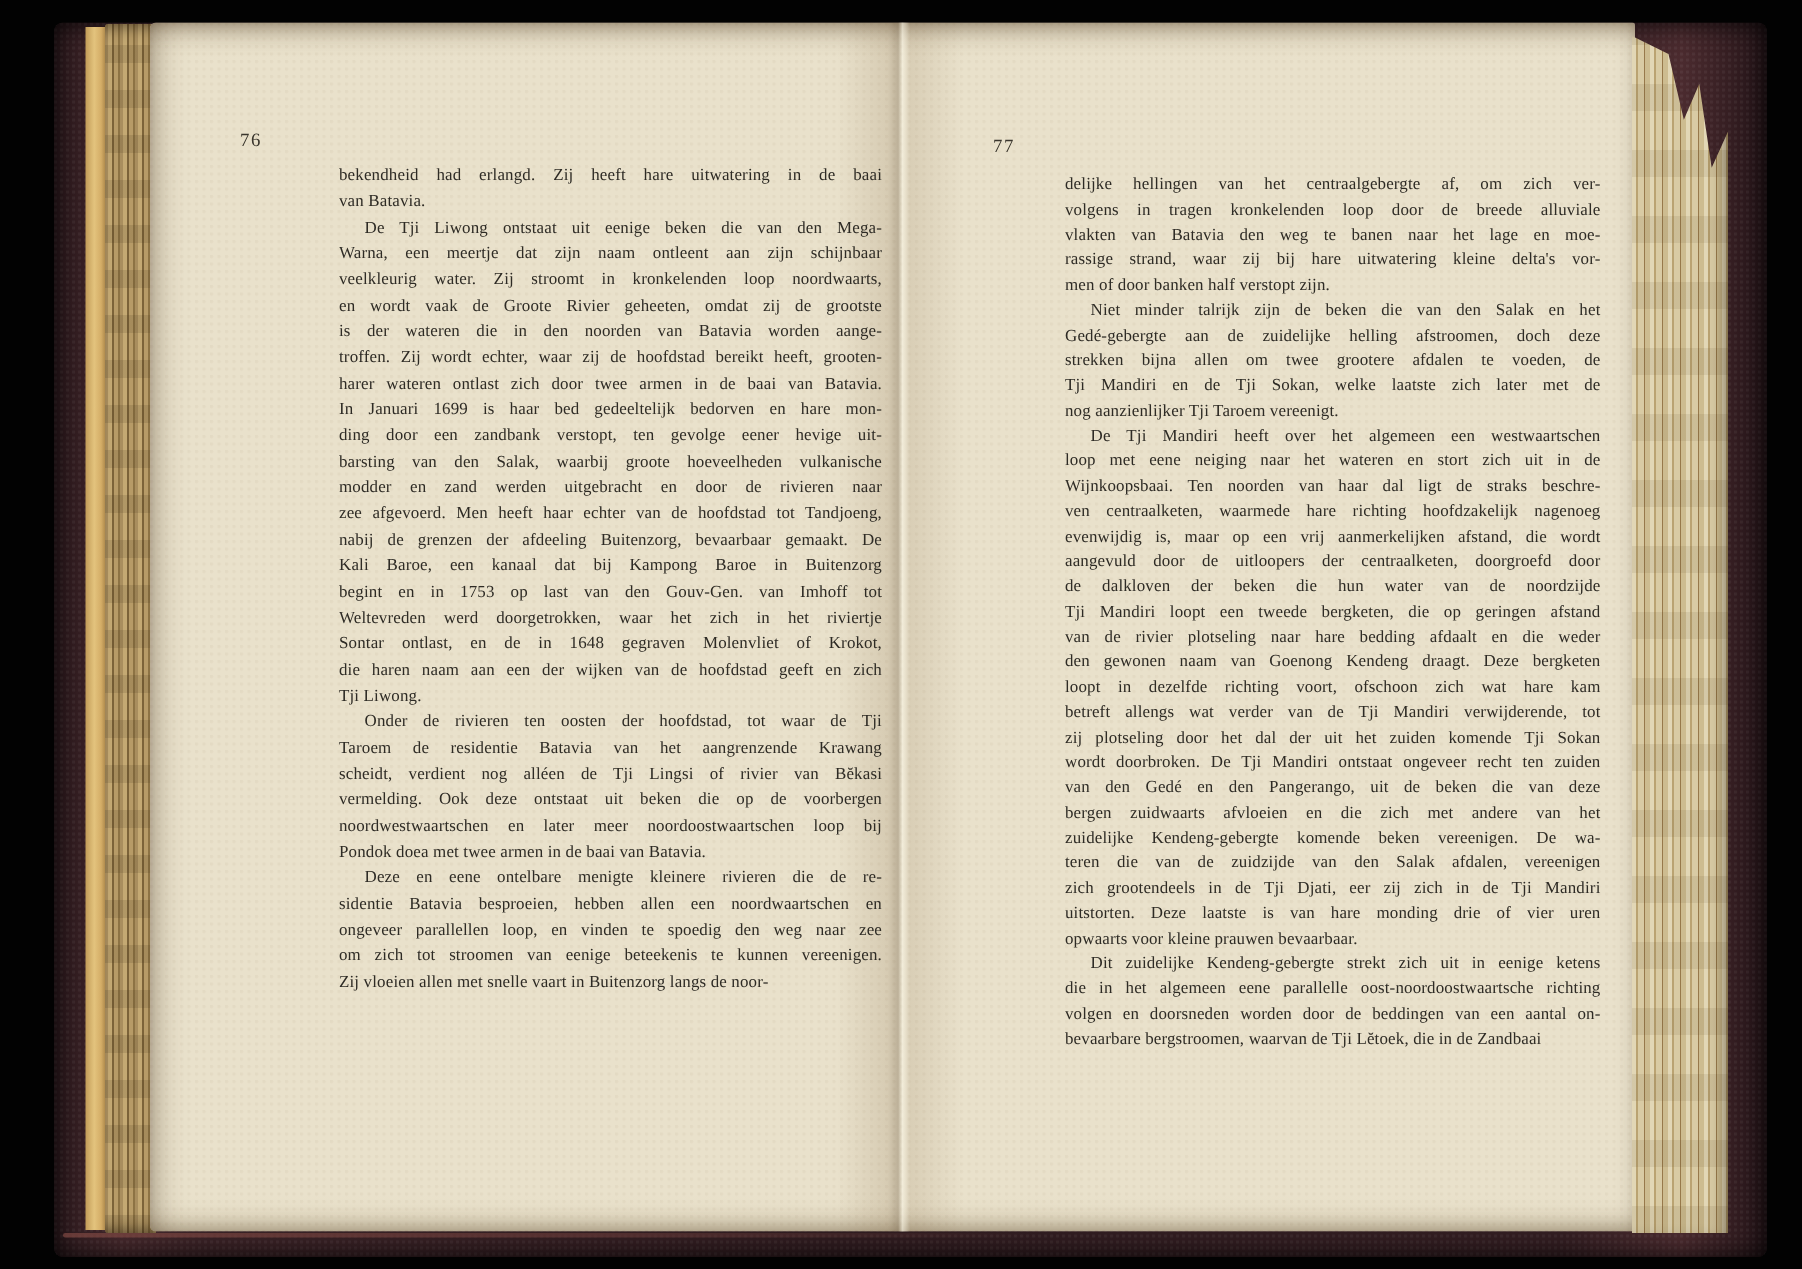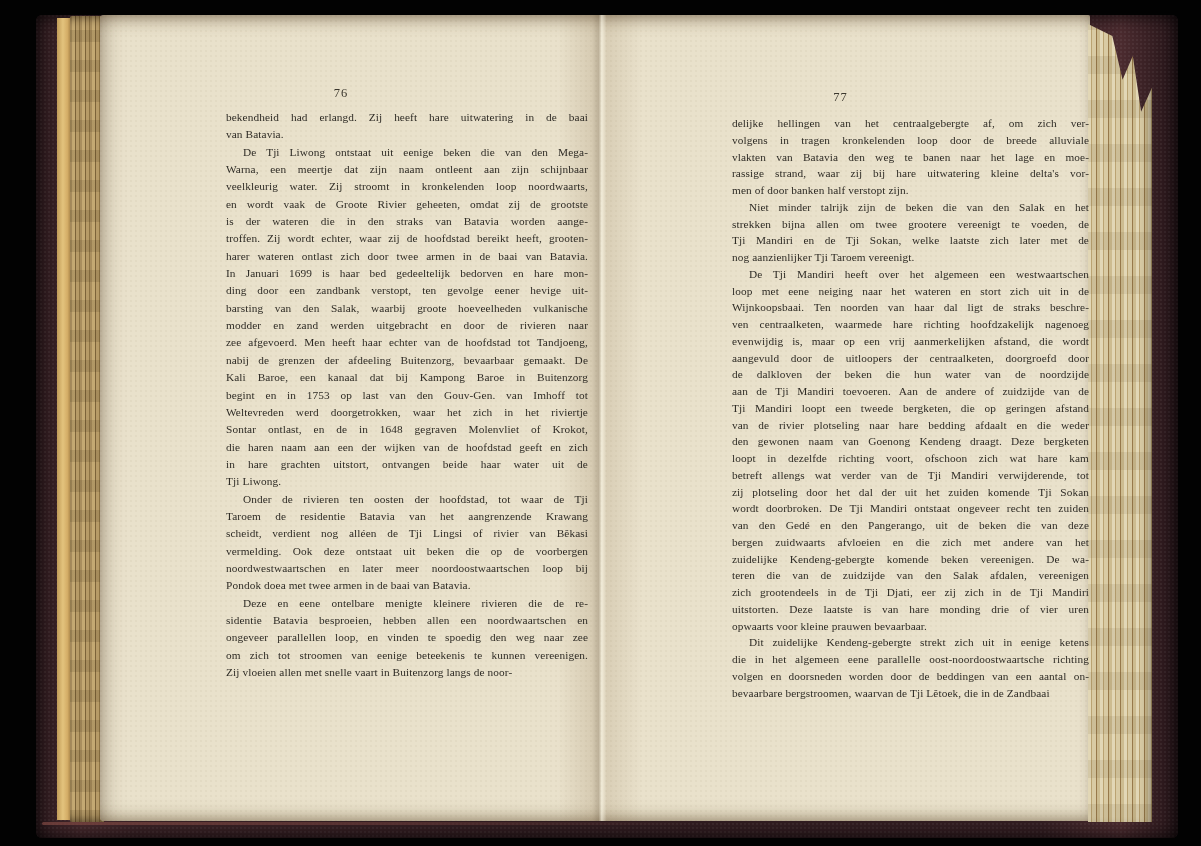--- a/index.html
+++ b/index.html
@@ -65,30 +65,29 @@
     position:absolute;left:1088px;top:24px;width:64px;height:798px;
     background:
       repeating-linear-gradient(0deg, rgba(90,70,35,.10) 0 18px, rgba(90,70,35,0) 18px 44px),
       repeating-linear-gradient(90deg,#e2d7b6 0 3px,#baa372 3px 4px,#d9cba4 4px 8px,#97794b 8px 9px,#cdbc90 9px 12px);
     clip-path:polygon(0 0,38% 1.5%,54% 7%,70% 4%,83% 11%,100% 8%,100% 100%,0 100%);
     box-shadow:inset -8px 0 10px -6px rgba(30,20,8,.5);
   }
   
   .pagenum{
     position:absolute;color:#3a362d;font-size:12.5px;letter-spacing:1px;
-    text-align:center;
   }
   .pn-left{left:160px;top:86px;width:362px;}
   .pn-right{left:662px;top:90px;width:357px;}
   .textblock{
     position:absolute;color:#2e2b25;overflow:hidden;
     font-size:11.3px;letter-spacing:.1px;margin-left:48px;
   }
   .tb-left{left:178px;top:109px;width:362px;line-height:17.35px;height:632px;}
-  .tb-right{left:684px;top:115px;width:357px;line-height:16.75px;height:610px;}
+  .tb-right{left:662px;top:115px;width:357px;line-height:16.75px;height:610px;}
   .line{text-align:justify;text-align-last:justify;white-space:normal;}
   .line.lastline{text-align-last:left;}
   .line.indent{text-indent:17px;}
 </style>
 </head>
 <body>
 
 <div class="screen">
   <div class="cover"></div>
   <div class="endpaper-left"></div>
@@ -102,35 +101,34 @@
   <div class="cover-bottom-highlight"></div>
 
   <div class="pagenum pn-left">76</div>
   <div class="textblock tb-left" id="tb0">
       <div class="line">bekendheid had erlangd. Zij heeft hare uitwatering in de baai</div>
       <div class="line lastline">van Batavia.</div>
       <div class="line indent">De Tji Liwong ontstaat uit eenige beken die van den Mega-</div>
       <div class="line">Warna, een meertje dat zijn naam ontleent aan zijn schijnbaar</div>
       <div class="line">veelkleurig water. Zij stroomt in kronkelenden loop noordwaarts,</div>
       <div class="line">en wordt vaak de Groote Rivier geheeten, omdat zij de grootste</div>
-      <div class="line">is der wateren die in den straks van Batavia worden aange-</div>
+      <div class="line">is der wateren die in den noorden van Batavia worden aange-</div>
       <div class="line">troffen. Zij wordt echter, waar zij de hoofdstad bereikt heeft, grooten-</div>
       <div class="line">harer wateren ontlast zich door twee armen in de baai van Batavia.</div>
       <div class="line">In Januari 1699 is haar bed gedeeltelijk bedorven en hare mon-</div>
       <div class="line">ding door een zandbank verstopt, ten gevolge eener hevige uit-</div>
       <div class="line">barsting van den Salak, waarbij groote hoeveelheden vulkanische</div>
       <div class="line">modder en zand werden uitgebracht en door de rivieren naar</div>
       <div class="line">zee afgevoerd. Men heeft haar echter van de hoofdstad tot Tandjoeng,</div>
       <div class="line">nabij de grenzen der afdeeling Buitenzorg, bevaarbaar gemaakt. De</div>
       <div class="line">Kali Baroe, een kanaal dat bij Kampong Baroe in Buitenzorg</div>
       <div class="line">begint en in 1753 op last van den Gouv-Gen. van Imhoff tot</div>
       <div class="line">Weltevreden werd doorgetrokken, waar het zich in het riviertje</div>
       <div class="line">Sontar ontlast, en de in 1648 gegraven Molenvliet of Krokot,</div>
       <div class="line">die haren naam aan een der wijken van de hoofdstad geeft en zich</div>
-      <div class="line">in hare grachten uitstort, ontvangen beide haar water uit de</div>
       <div class="line lastline">Tji Liwong.</div>
       <div class="line indent">Onder de rivieren ten oosten der hoofdstad, tot waar de Tji</div>
       <div class="line">Taroem de residentie Batavia van het aangrenzende Krawang</div>
       <div class="line">scheidt, verdient nog alléen de Tji Lingsi of rivier van Bĕkasi</div>
       <div class="line">vermelding. Ook deze ontstaat uit beken die op de voorbergen</div>
       <div class="line">noordwestwaartschen en later meer noordoostwaartschen loop bij</div>
       <div class="line lastline">Pondok doea met twee armen in de baai van Batavia.</div>
       <div class="line indent">Deze en eene ontelbare menigte kleinere rivieren die de re-</div>
       <div class="line">sidentie Batavia besproeien, hebben allen een noordwaartschen en</div>
       <div class="line">ongeveer parallellen loop, en vinden te spoedig den weg naar zee</div>
@@ -139,31 +137,31 @@
     </div>
 
   <div class="pagenum pn-right">77</div>
   <div class="textblock tb-right" id="tb1">
       <div class="line">delijke hellingen van het centraalgebergte af, om zich ver-</div>
       <div class="line">volgens in tragen kronkelenden loop door de breede alluviale</div>
       <div class="line">vlakten van Batavia den weg te banen naar het lage en moe-</div>
       <div class="line">rassige strand, waar zij bij hare uitwatering kleine delta's vor-</div>
       <div class="line lastline">men of door banken half verstopt zijn.</div>
       <div class="line indent">Niet minder talrijk zijn de beken die van den Salak en het</div>
-      <div class="line">strekken bijna allen om twee grootere vereenigt te voeden, de</div>
+      <div class="line">Gedé-gebergte aan de zuidelijke helling afstroomen, doch deze</div>
+      <div class="line">strekken bijna allen om twee grootere afdalen te voeden, de</div>
       <div class="line">Tji Mandiri en de Tji Sokan, welke laatste zich later met de</div>
       <div class="line lastline">nog aanzienlijker Tji Taroem vereenigt.</div>
       <div class="line indent">De Tji Mandiri heeft over het algemeen een westwaartschen</div>
       <div class="line">loop met eene neiging naar het wateren en stort zich uit in de</div>
       <div class="line">Wijnkoopsbaai. Ten noorden van haar dal ligt de straks beschre-</div>
       <div class="line">ven centraalketen, waarmede hare richting hoofdzakelijk nagenoeg</div>
       <div class="line">evenwijdig is, maar op een vrij aanmerkelijken afstand, die wordt</div>
       <div class="line">aangevuld door de uitloopers der centraalketen, doorgroefd door</div>
       <div class="line">de dalkloven der beken die hun water van de noordzijde</div>
-      <div class="line">aan de Tji Mandiri toevoeren. Aan de andere of zuidzijde van de</div>
       <div class="line">Tji Mandiri loopt een tweede bergketen, die op geringen afstand</div>
       <div class="line">van de rivier plotseling naar hare bedding afdaalt en die weder</div>
       <div class="line">den gewonen naam van Goenong Kendeng draagt. Deze bergketen</div>
       <div class="line">loopt in dezelfde richting voort, ofschoon zich wat hare kam</div>
       <div class="line">betreft allengs wat verder van de Tji Mandiri verwijderende, tot</div>
       <div class="line">zij plotseling door het dal der uit het zuiden komende Tji Sokan</div>
       <div class="line">wordt doorbroken. De Tji Mandiri ontstaat ongeveer recht ten zuiden</div>
       <div class="line">van den Gedé en den Pangerango, uit de beken die van deze</div>
       <div class="line">bergen zuidwaarts afvloeien en die zich met andere van het</div>
       <div class="line">zuidelijke Kendeng-gebergte komende beken vereenigen. De wa-</div>

